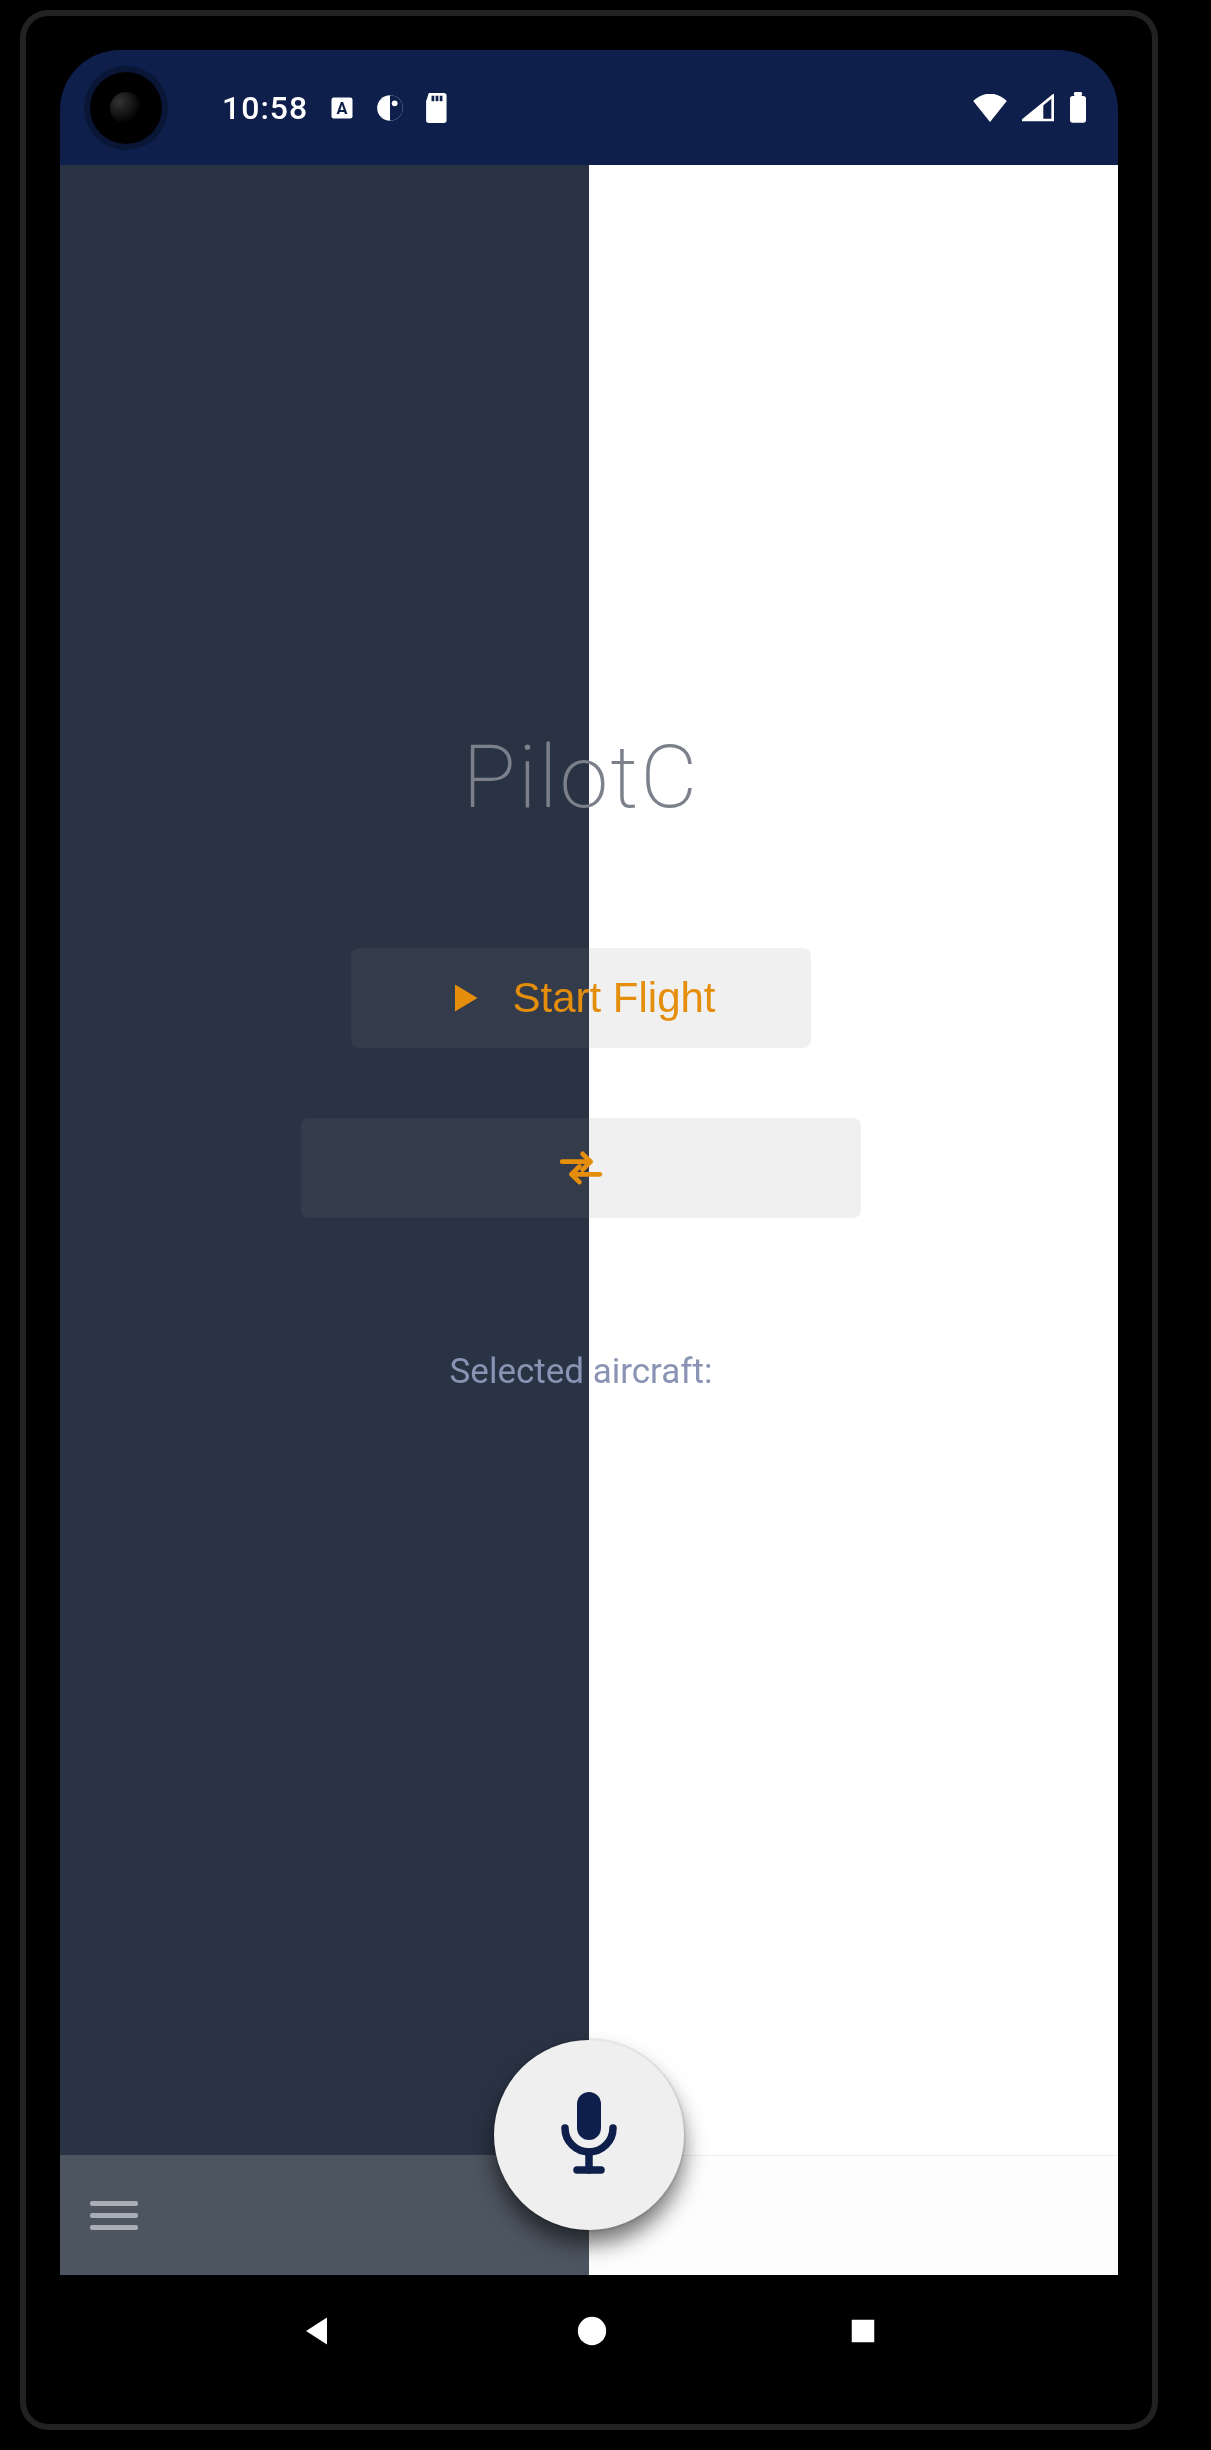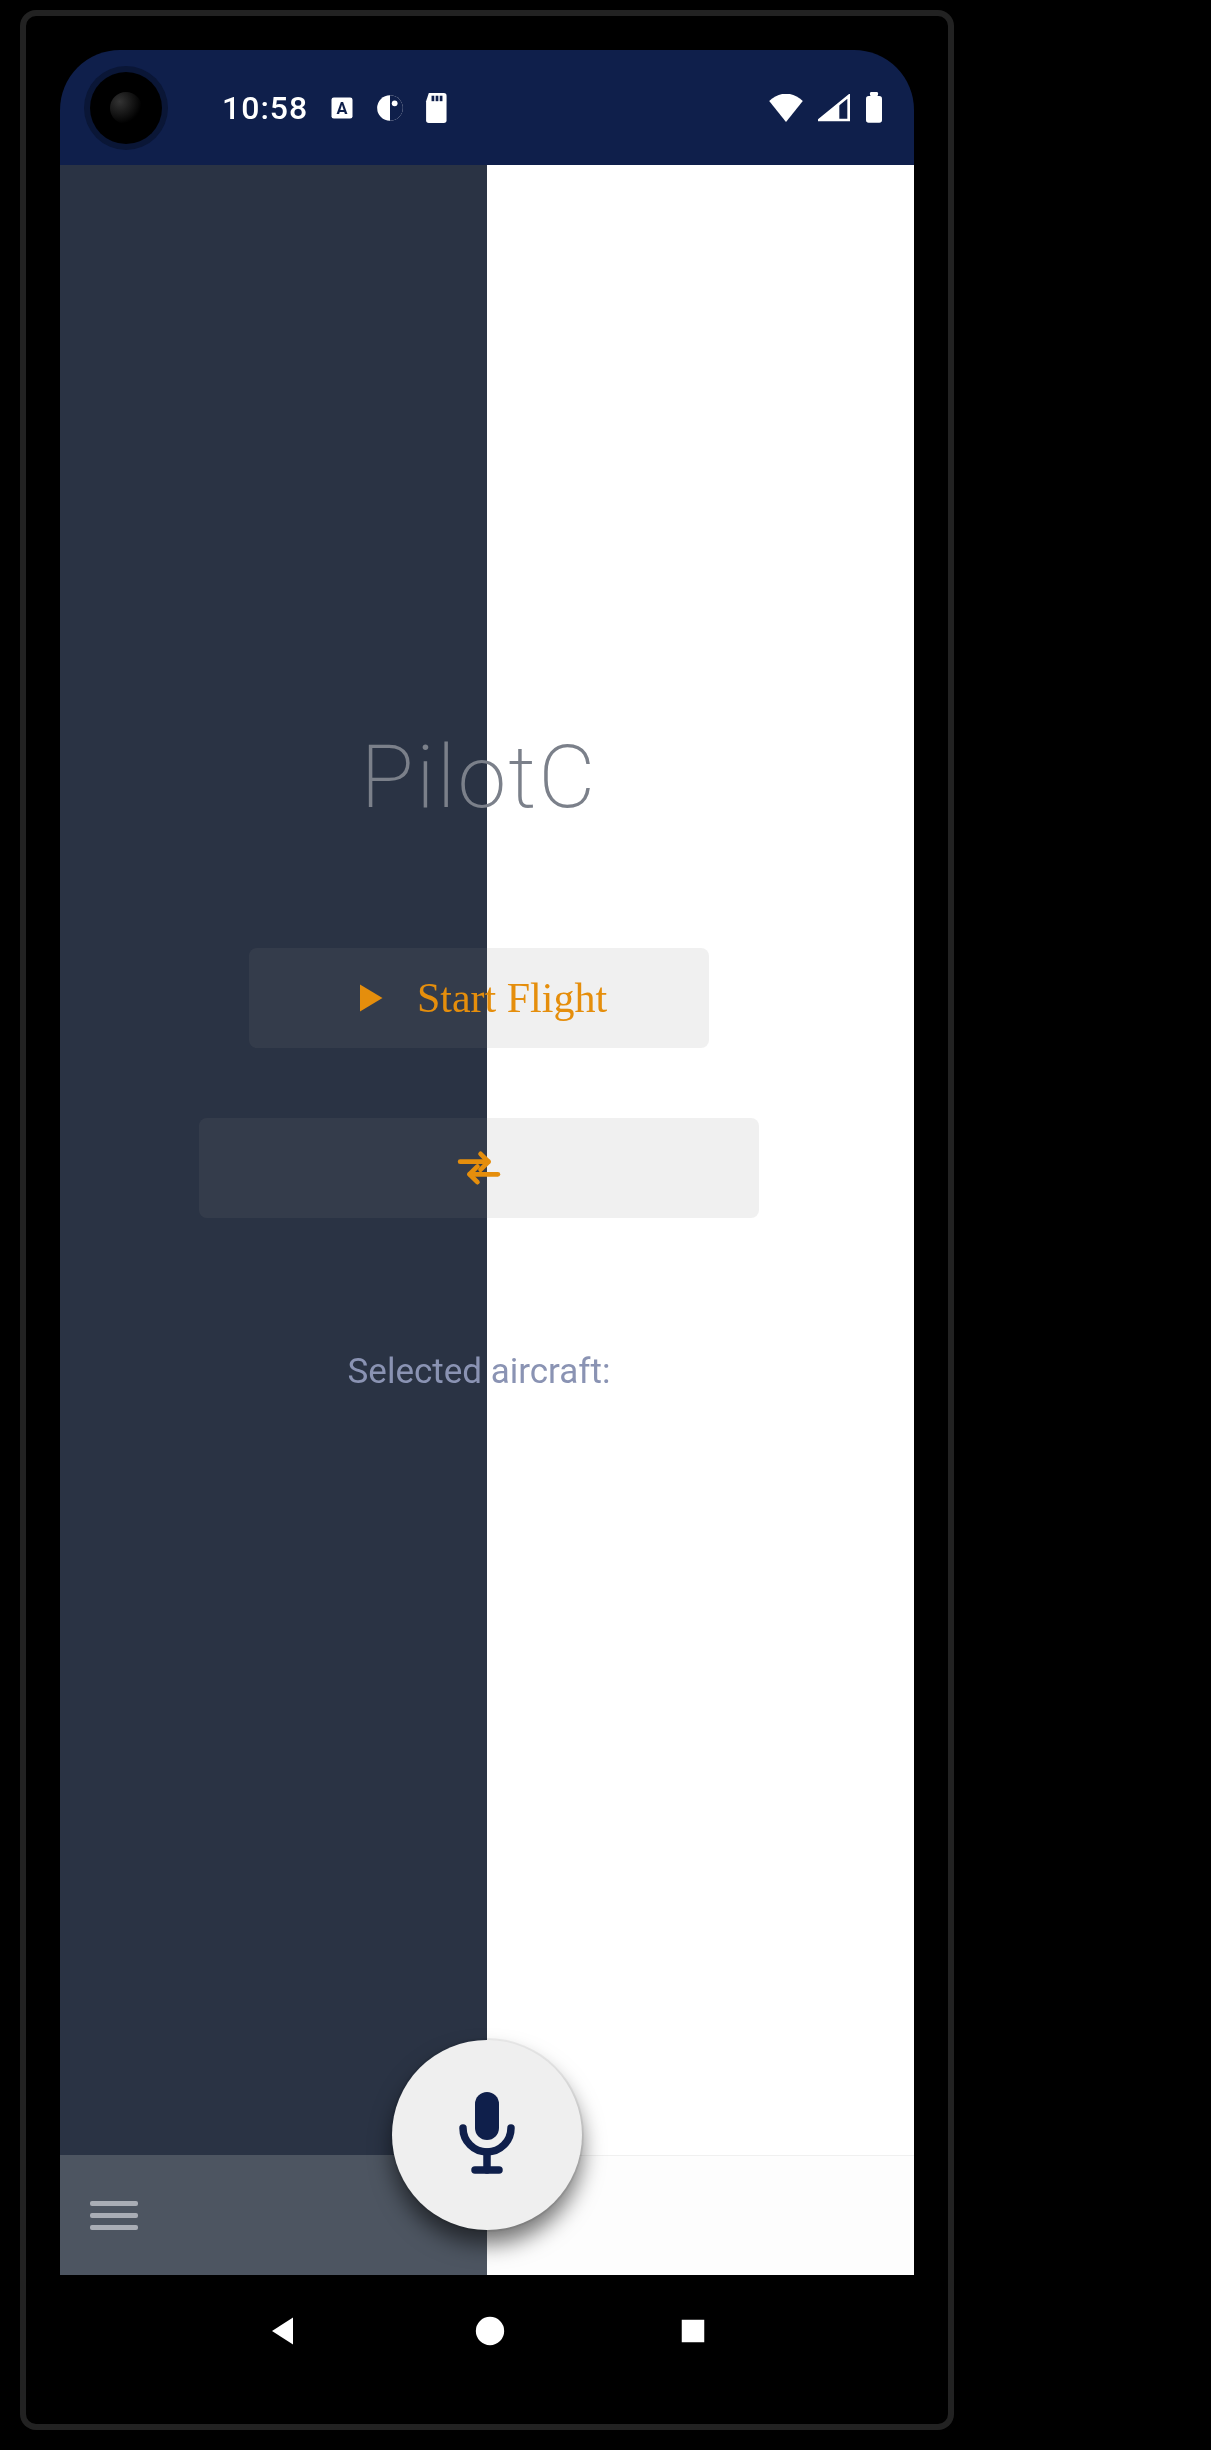--- a/index.html
+++ b/index.html
@@ -3,24 +3,24 @@
 <meta charset="utf-8">
 <style>
   * { box-sizing: border-box; margin: 0; padding: 0; }
   html, body { width: 1211px; height: 2450px; background: #000; font-family: Roboto, "Helvetica Neue", Arial, sans-serif; }
   
   
   .phone-frame {
     position: absolute;
     left: 20px;
     top: 10px;
-    width: 934px;
+    width: 1138px;
     height: 2420px;
     background: #000;
-    border-radius: 16px;
+    border-radius: 28px;
     box-shadow: inset 0 0 0 6px #222, inset 0 0 0 12px #000;
   }
   .phone-inner {
     position: absolute;
     left: 40px;
     top: 40px;
     right: 40px;
     bottom: 40px;
     border-radius: 60px;
     overflow: hidden;
@@ -99,21 +99,20 @@
     height: 100px;
     padding: 0 40px;
     border-radius: 8px;
     background: rgba(128,128,128,0.12);
     color: #e58e0c;
     font-size: 42px;
     font-weight: 400;
     margin-bottom: 70px;
     cursor: pointer;
     border: none;
-    font-family: Liberation Serif, serif;
   }
   .action-btn.wide { width: 560px; }
   .action-btn.narrow { width: 460px; }
   
   .selected-block {
     margin-top: 60px;
     text-align: center;
     color: #8a93b3;
     font-size: 35px;
     line-height: 1.35;

